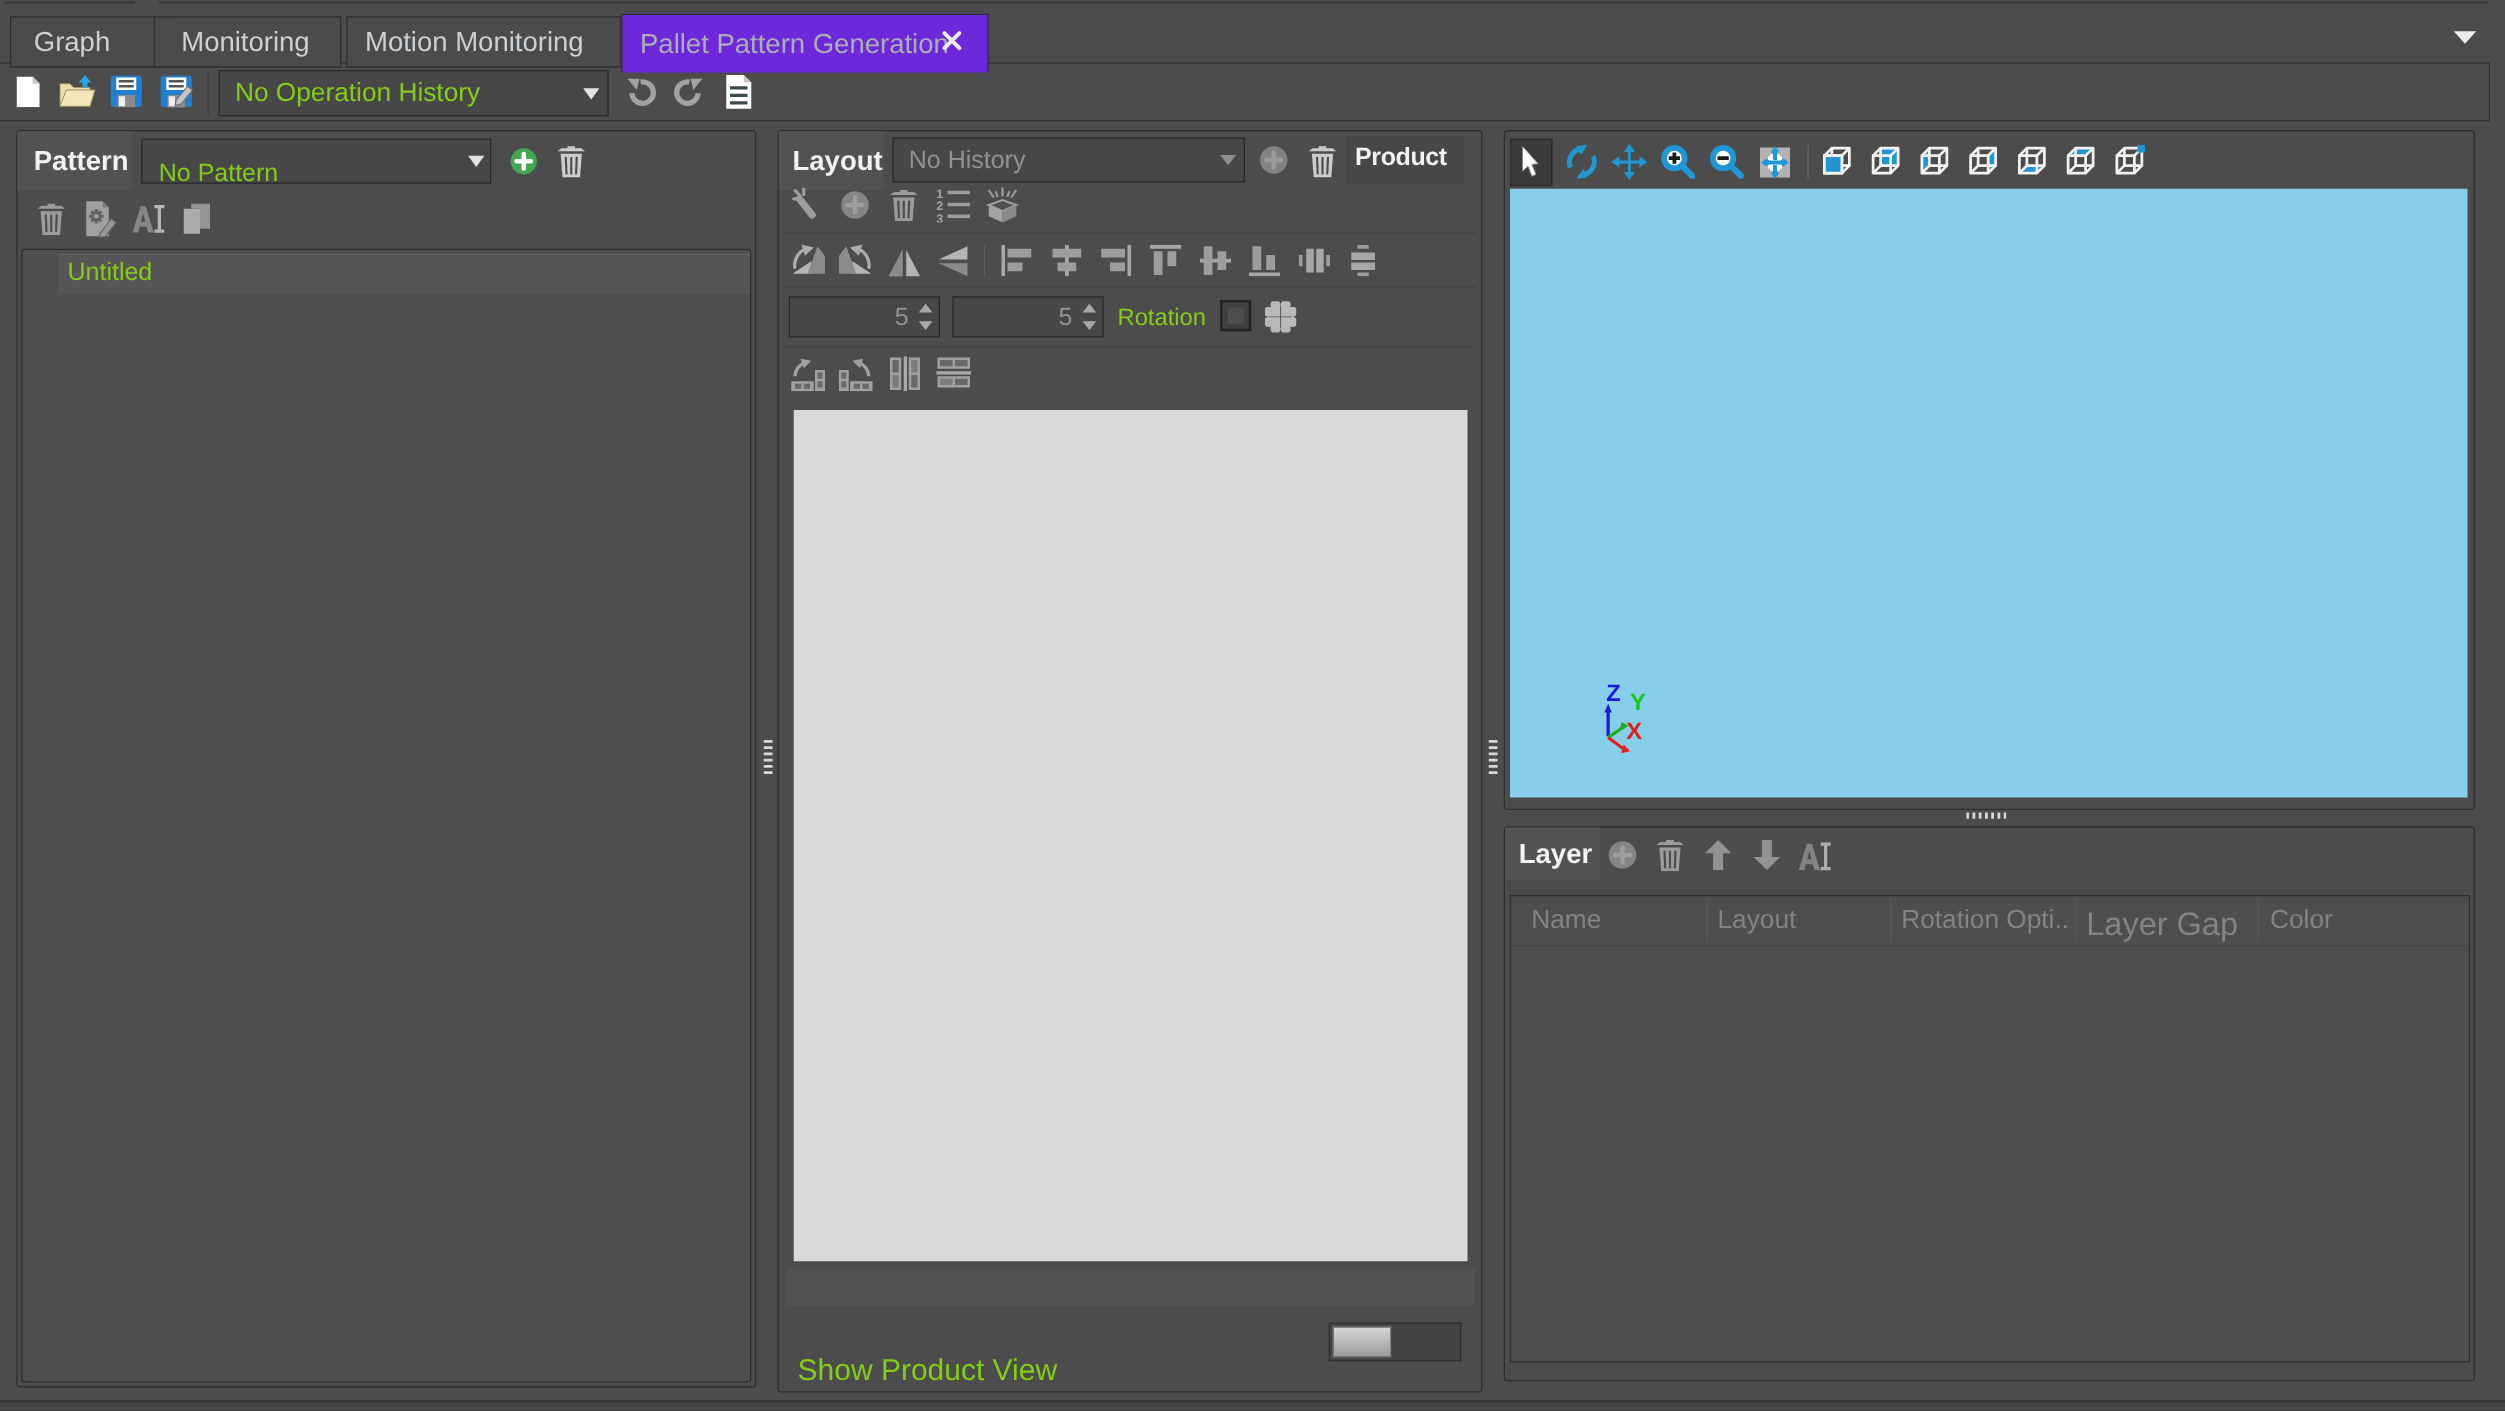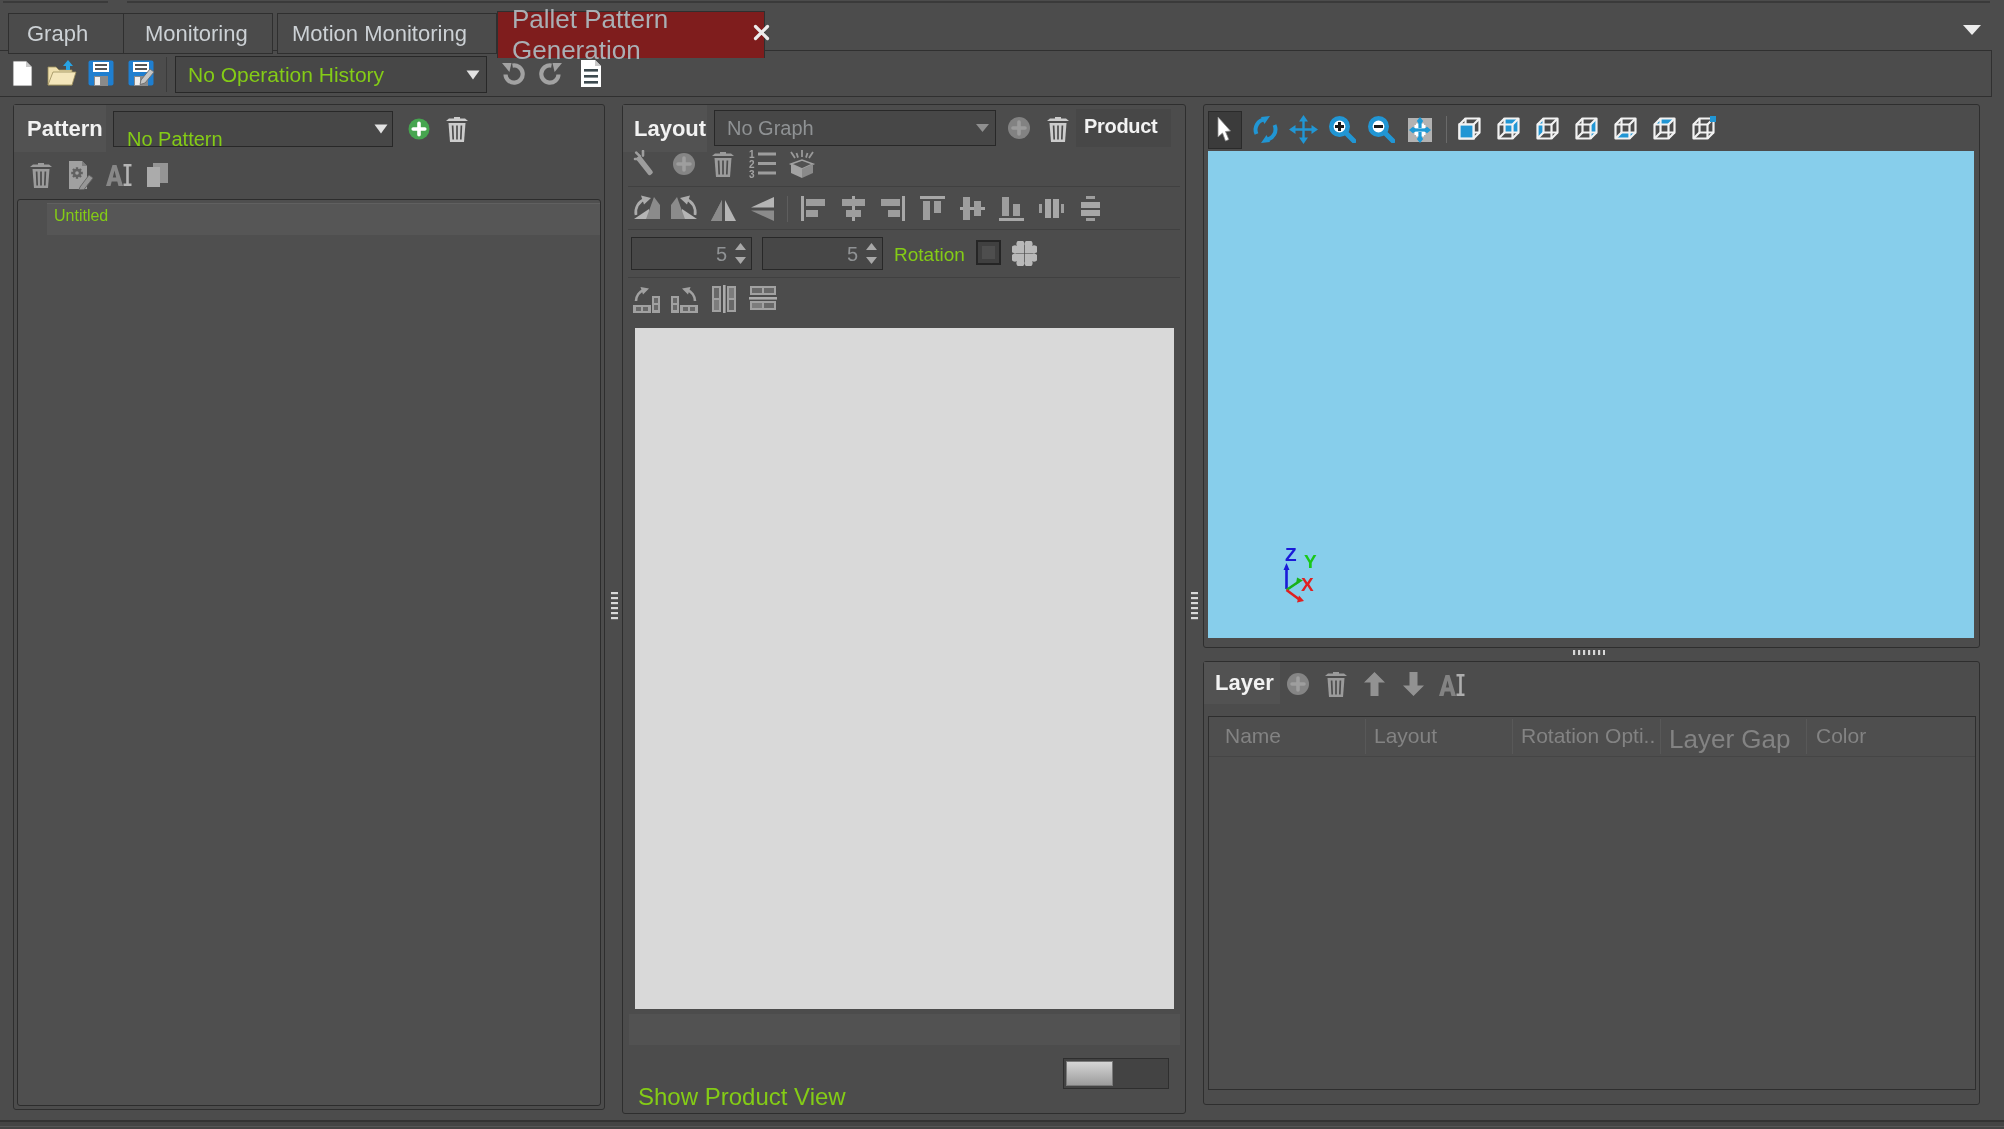--- a/index.html
+++ b/index.html
@@ -19,21 +19,21 @@
 <body>
 
 <div class="abs" style="left:3px;top:1px;width:105px;height:2px;background:#3a3a3a;"></div>
 <div class="abs" style="left:127px;top:1px;width:1863px;height:2px;background:#3a3a3a;"></div>
 
 <div class="abs" style="left:0px;top:50px;width:1992px;height:47px;border:1px solid #303030;border-left:none;"></div>
 
 <div class="tabbtn" style="left:8px;top:13px;width:132px;height:41px;padding-left:18px;">Graph</div>
 <div class="tabbtn" style="left:123px;top:13px;width:150px;height:41px;padding-left:21px;">Monitoring</div>
 <div class="tabbtn" style="left:277px;top:13px;width:220px;height:41px;padding-left:14px;">Motion Monitoring</div>
-<div class="abs" style="left:497px;top:11px;width:268px;height:47px;background:#7f1d1d;border:1px solid #2f2f2f;border-bottom:none;color:#a9afb4;font-size:26px;display:flex;align-items:center;padding-left:14px;">Pallet Pattern Generation</div>
+<div class="abs" style="left:497px;top:11px;width:294px;height:47px;background:#6d28d9;border:1px solid #2f2f2f;border-bottom:none;color:#a9afb4;font-size:22px;display:flex;align-items:center;padding-left:14px;">Pallet Pattern Generation</div>
 
 <svg class="abs" style="left:753px;top:24px;" width="17" height="17" viewBox="0 0 17 17">
     <path d="M2.5 2.5 L14.5 14.5 M14.5 2.5 L2.5 14.5" stroke="#ececec" stroke-width="3.2" stroke-linecap="round"></path>
   </svg>
 
 <svg class="abs" style="left:1962px;top:24px;" width="20" height="12" viewBox="0 0 20 12">
     <path d="M1 1 L19 1 L10 11 Z" fill="#ededed"></path>
   </svg>
 
 <svg class="abs" style="left:12px;top:60px;" width="21" height="27" viewBox="0 0 21 27">
@@ -138,39 +138,39 @@
 </svg>
 
 <svg class="abs" style="left:146px;top:162px;opacity:0.62;" width="23" height="26" viewBox="0 0 23 26">
  <path d="M1 5 L14 5 L14 25 L1 25 Z" fill="#e6e6e6"></path>
  <path d="M7 1 L22 1 L22 21 L14 21 L14 5 L7 5 Z" fill="#c2c2c2"></path>
  <path d="M7 1 L22 1 L22 21" fill="none" stroke="#e6e6e6" stroke-width="0"></path>
 </svg>
 
 <div class="abs" style="left:17px;top:199px;width:584px;height:907px;background:#4f4f4f;border:1px solid #2c2c2c;border-radius:3px;"></div>
 <div class="abs" style="left:47px;top:203px;width:553px;height:32px;background:#565656;border-top:1px solid #606060;"></div>
-<div class="abs txt" style="left:54px;top:207px;font-size:16px;">Untitled</div>
+<div class="abs txt" style="left:54px;top:207px;font-size:20px;">Untitled</div>
 
 <div class="abs" style="left:610px;top:592px;width:9px;height:30px;">
   <svg width="9" height="30">
       <g fill="#d8d8d8">
         <rect x="1" y="0" width="7" height="2.2"></rect>
         <rect x="1" y="5" width="7" height="2.2"></rect>
         <rect x="1" y="10" width="7" height="2.2"></rect>
         <rect x="1" y="15" width="7" height="2.2"></rect>
         <rect x="1" y="20" width="7" height="2.2"></rect>
         <rect x="1" y="25" width="7" height="2.2"></rect>
       </g>
     </svg>
 </div>
 
 <div class="panel" style="left:622px;top:104px;width:564px;height:1010px;"></div>
 <div class="lbltab" style="left:623px;top:105px;width:84px;height:47px;padding-left:11px;">Layout</div>
 <div class="drop" style="left:714px;top:110px;width:282px;height:36px;"></div>
-<div class="abs dim" style="left:727px;top:117px;font-size:20px;">No Graph</div>
+<div class="abs dim" style="left:727px;top:117px;font-size:20px;">No History</div>
 <svg class="abs" style="left:975px;top:123px;" width="15" height="10" viewBox="0 0 15 10">
     <path d="M1 1 L14 1 L7.5 9 Z" fill="#8f8f8f"></path>
   </svg>
 <svg class="abs" style="left:1007px;top:116px;opacity:0.5;" width="24" height="24" viewBox="0 0 24 24">
  <circle cx="12" cy="12" r="11" fill="#b9b9b9"></circle>
  <path d="M12 6 L12 18 M6 12 L18 12" stroke="#e9e9e9" stroke-width="3.6" stroke-linecap="round"></path>
 </svg>
 <svg class="abs" style="left:1046px;top:116px;" width="24" height="26" viewBox="0 0 24 26">
  <path d="M9 1 L15 1 L15 3 L9 3 Z" fill="#cccccc"></path>
  <path d="M1 5 L4 2.6 L20 2.6 L23 5 Z" fill="#cccccc"></path>

